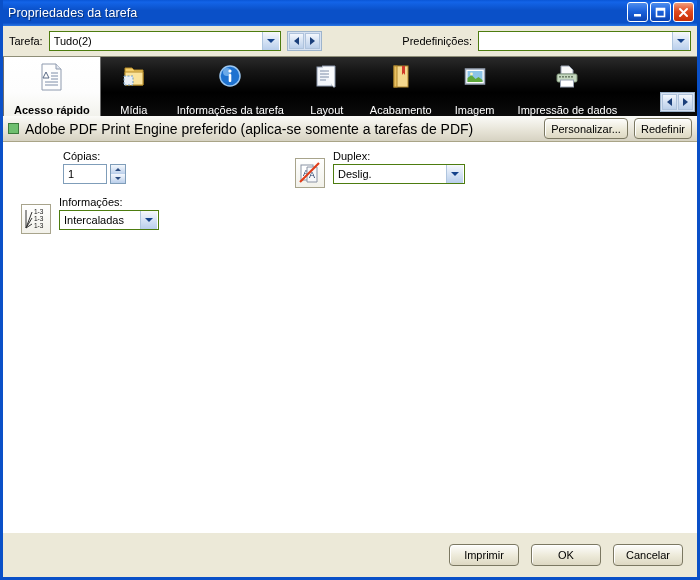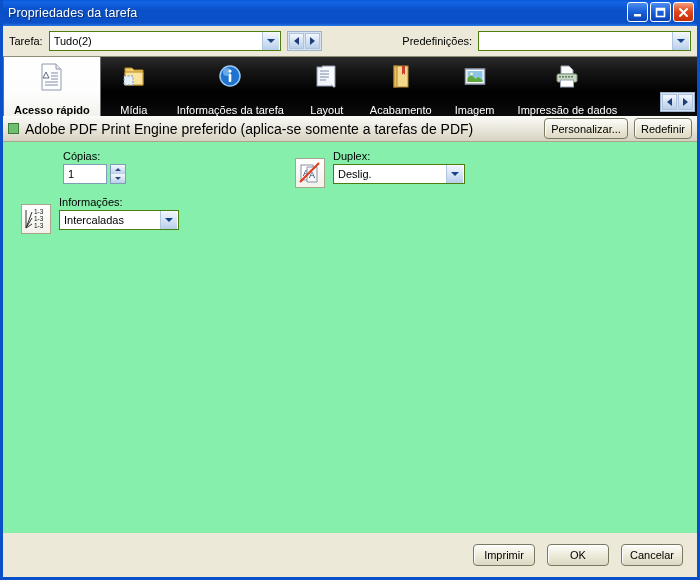--- a/index.html
+++ b/index.html
@@ -118,21 +118,21 @@
     background:linear-gradient(to bottom,#FDFDFC,#ECE9D8 55%,#DDD8C3);
     border:1px solid #7B7862;
     border-radius:4px;
     font-size:11px; color:#000;
     height:21px; padding:0 10px;
     display:flex; align-items:center; justify-content:center;
     font-family:"Liberation Sans", sans-serif;
     box-shadow:inset 1px 1px 0 #fff;
   }
   
-  .body{ flex:1 1 auto; position:relative; background:#86efac;padding-left:12px; }
+  .body{ flex:1 1 auto; position:relative; background:#ffffff;padding-left:12px; }
   .field-group{ position:absolute; }
   .field-label{ font-size:11px; color:#000; margin-bottom:2px; display:block; }
   .iconbox{
     width:30px;height:30px;
     background:linear-gradient(to bottom,#FFFFFF,#F2F1EA);
     border:1px solid #A8A48C;
     display:flex;align-items:center;justify-content:center;
   }
   .spinwrap{ display:flex; align-items:stretch; }
   .numinput{
@@ -148,21 +148,21 @@
     flex:1; background:linear-gradient(to bottom,#F4F8FD,#D3E0F2 60%,#BACFEB);
     display:flex;align-items:center;justify-content:center;
   }
   .spin-up{width:0;height:0;border-left:3px solid transparent;border-right:3px solid transparent;border-bottom:3px solid #2B4C80;}
   .spin-dn{width:0;height:0;border-left:3px solid transparent;border-right:3px solid transparent;border-top:3px solid #2B4C80;}
   
   .footer{
     flex:0 0 44px; display:flex; align-items:center; justify-content:flex-end;
     gap:12px; padding-right:14px; background:#ECE9D8;
   }
-  .footer .btn{ width:62px; height:22px; padding:0; }
+  .footer .btn{ width:70px; height:22px; padding:0; }
   svg{ display:block; }
 </style>
 </head>
 <body>
 
 <div class="window">
 
   <div class="titlebar">
     <span class="titlebar-text">Propriedades da tarefa</span>
     <div class="winbtns">
@@ -369,21 +369,21 @@
           </g>
           <g font-family="Liberation Sans, sans-serif" font-size="6.5" fill="#111">
             <text x="11" y="7">1-3</text>
             <text x="11" y="14">1-3</text>
             <text x="11" y="21">1-3</text>
           </g>
         </svg>
       </div>
       <div>
         <span class="field-label">Informações:</span>
-        <div class="combo" style="width:120px;">
+        <div class="combo" style="width:100px;">
           <span class="val">Intercaladas</span>
           <span class="arrow">
               <i class="arrow-glyph"></i>
             </span>
         </div>
       </div>
     </div>
 
   </div>
 

